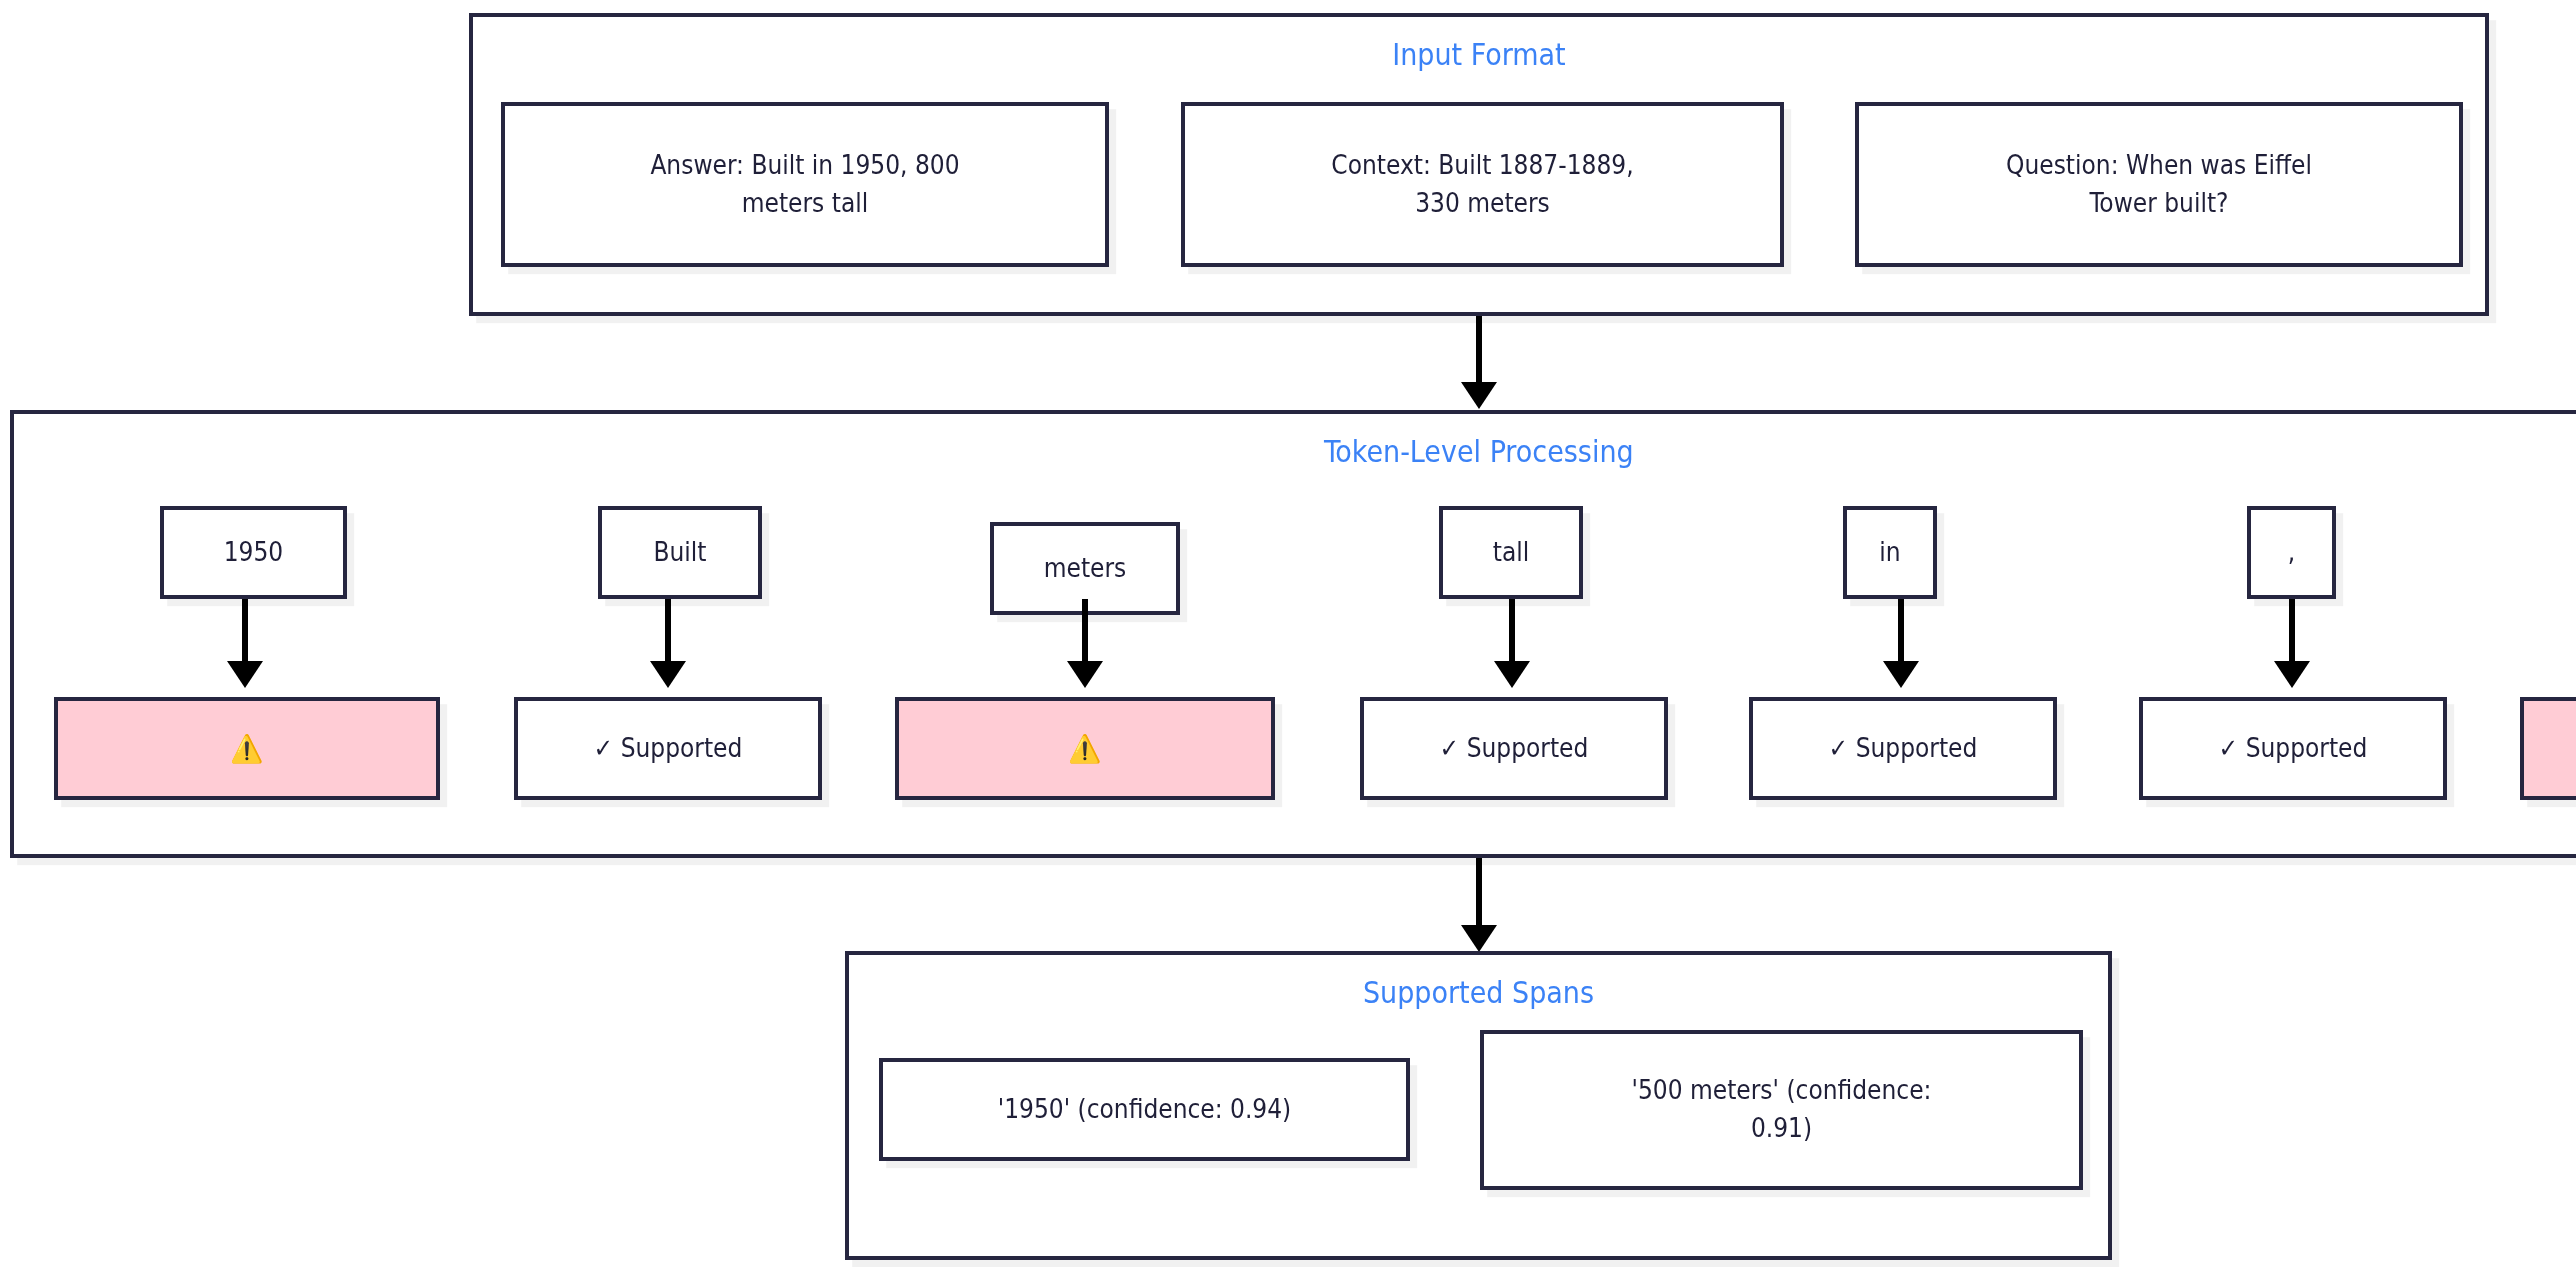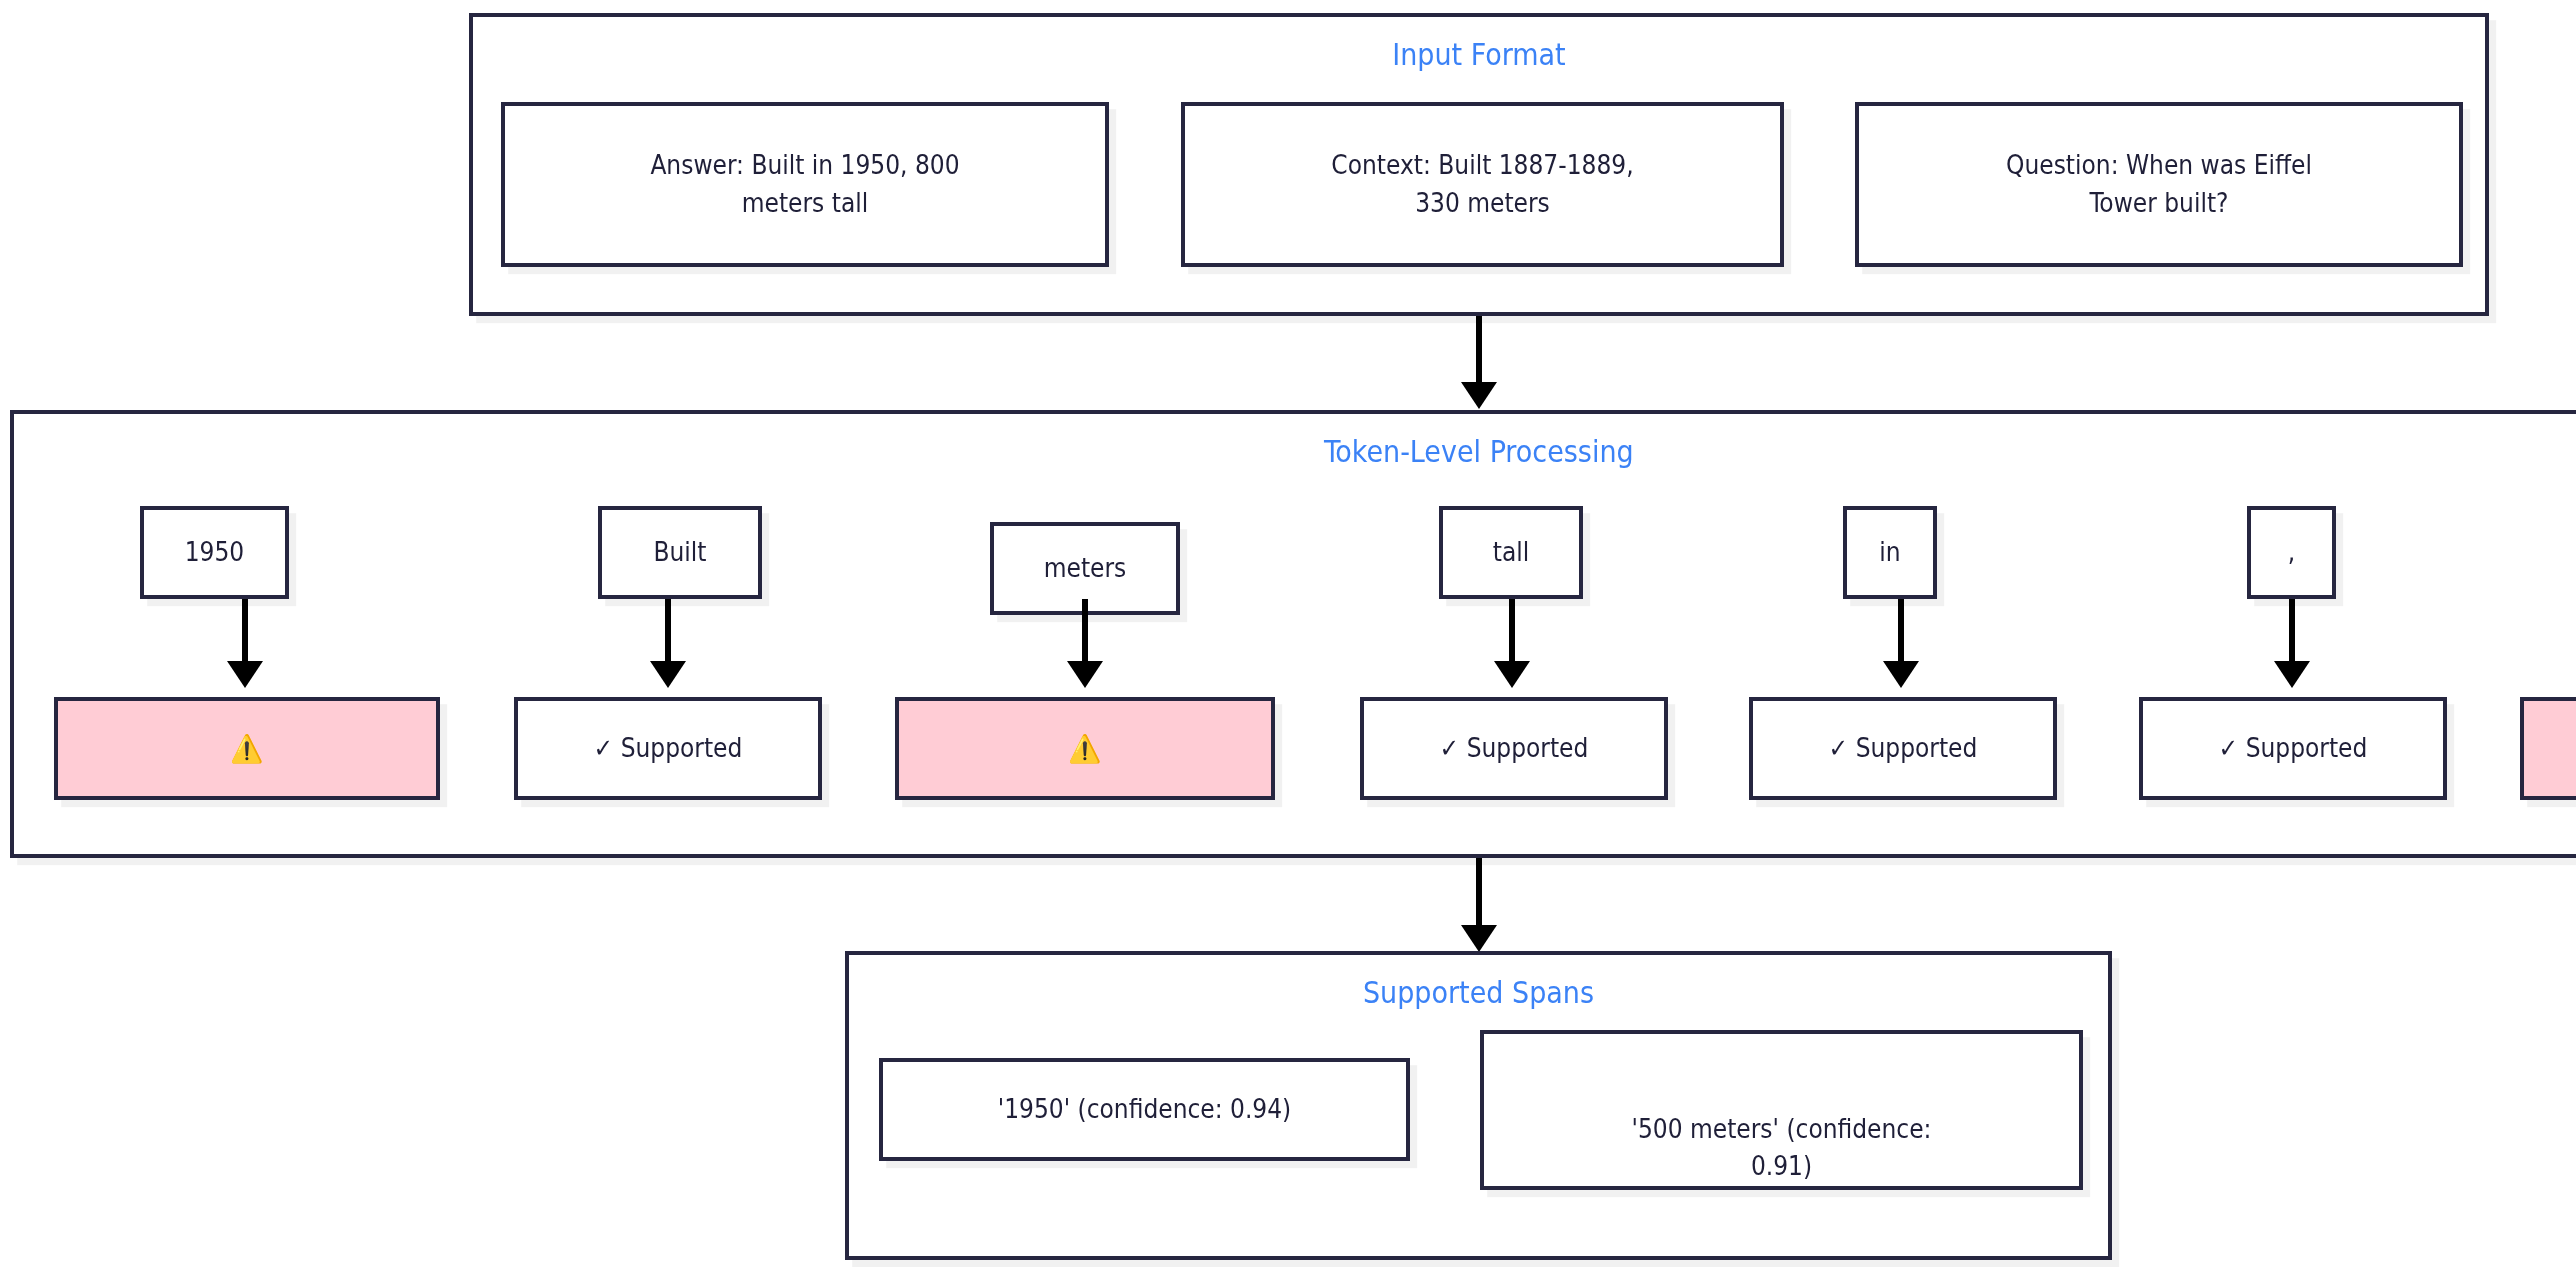--- a/index.html
+++ b/index.html
@@ -108,21 +108,21 @@
 
 <div class="arrow" style="left:1479px; top:316px;">
   <div class="shaft" style="height:66px;"></div>
   <div class="head" style="top:66px;"></div>
 </div>
 
 <div class="cluster" style="left:10.3px; top:410px; width:2937px; height:448px;">
   <div class="cluster-title" style="top:19.6px;">Token-Level Processing</div>
 </div>
 
-<div class="node" style="left:140px; top:506px; width:149px; height:93px;">
+<div class="node" style="left:160px; top:506px; width:187px; height:93px;">
   <span class="node-label">1950</span>
 </div>
 <div class="node" style="left:586px; top:506px; width:164px; height:93px;margin-left:12px;">
   <span class="node-label">Built</span>
 </div>
 <div class="node" style="left:990px; top:506px; width:190px; height:93px;margin-top:16px;">
   <span class="node-label">meters</span>
 </div>
 <div class="node" style="left:1439px; top:506px; width:144px; height:93px;">
   <span class="node-label">tall</span>
@@ -191,17 +191,17 @@
 </div>
 
 <div class="cluster" style="left:845px; top:951px; width:1267px; height:309px;">
   <div class="cluster-title" style="top:19.6px;">Supported Spans</div>
 </div>
 
 <div class="node" style="left:879px; top:1058px; width:531px; height:103px;">
   <span class="node-label">'1950' (confidence: 0.94)</span>
 </div>
 
-<div class="node" style="left:1480px; top:1030px; width:603px; height:160px;align-items:flex-end;">
+<div class="node" style="left:1480px; top:1030px; width:603px; height:160px;">
   <span class="node-label">'500 meters' (confidence:
 0.91)</span>
 </div>
 
 
 </body></html>

